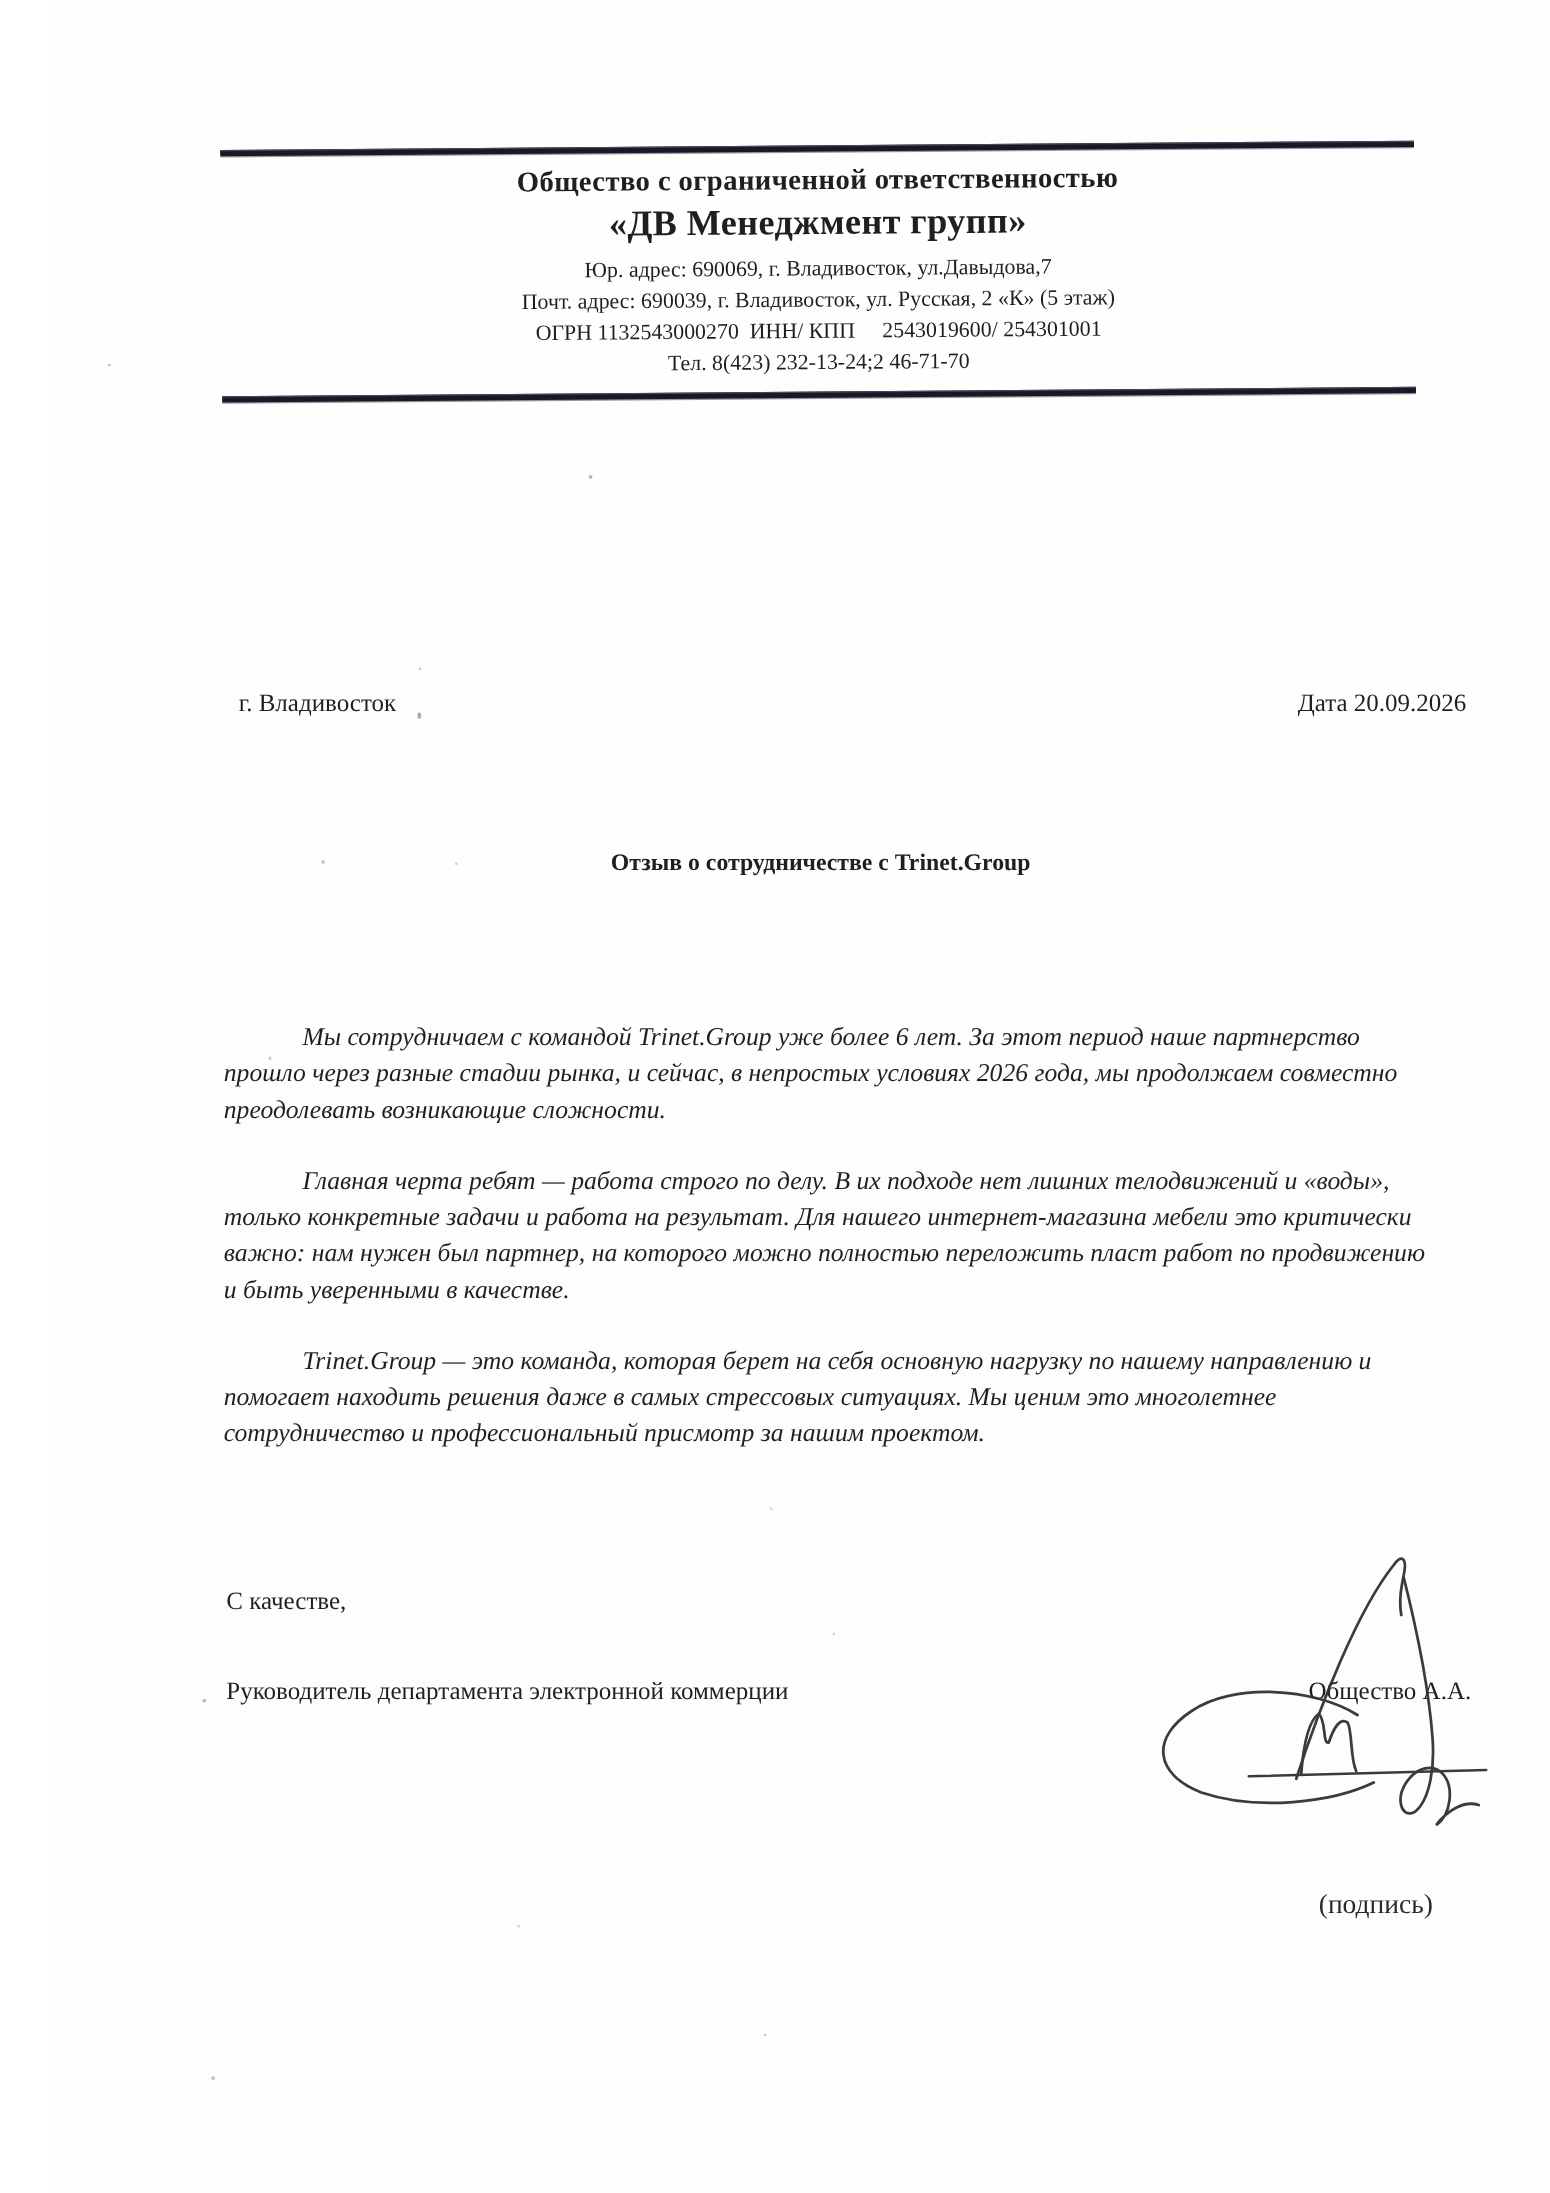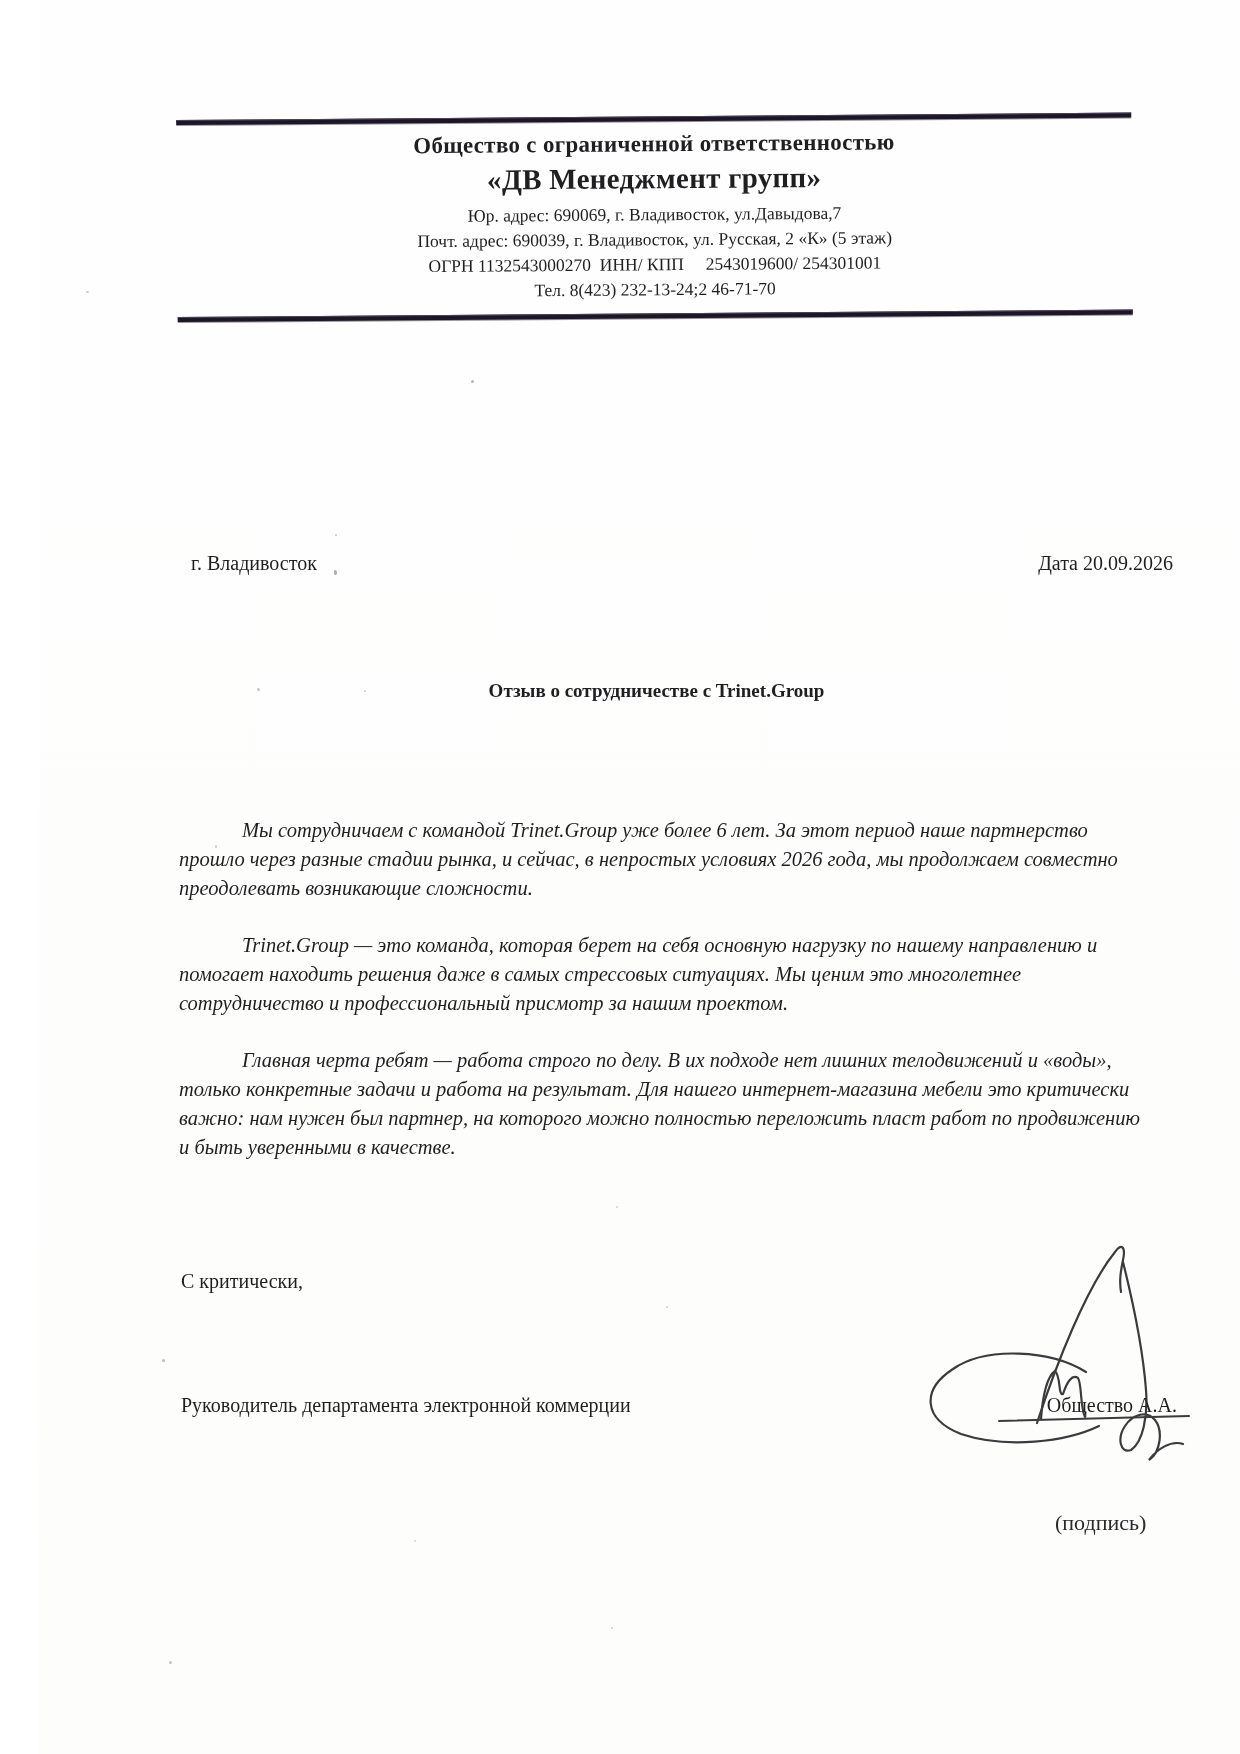--- a/index.html
+++ b/index.html
@@ -51,21 +51,21 @@
   
   .body-text {
     position: absolute; left: 140px; top: 816px; width: 968px;
     font-size: 20.5px; line-height: 29px;
   }
   .body-text p { margin: 0 0 28px 0; text-indent: 63px; font-style: italic; }
 
   
   .closing { position: absolute; left: 142px; top: 1270px; font-size: 20px; }
   .sign-row {
-    position: absolute; left: 142px; top: 1394px; width: 996px;
+    position: absolute; left: 142px; top: 1342px; width: 996px;
     display: flex; justify-content: space-between; align-items: flex-start;
     font-size: 20px;
   }
   .sign-caption {
     position: absolute; left: 1016px; top: 1510px; font-size: 22px; color: #2a2a2d;
   }
   .signature-svg { position: absolute; left: 852px; top: 1230px; }
 
   
   .speck { position: absolute; background: #6d6d6d; border-radius: 50%; }
@@ -88,25 +88,25 @@
 
   <div class="meta-line">
     <span>г. Владивосток</span>
     <span>Дата 20.09.2026</span>
   </div>
 
   <div class="doc-title">Отзыв о сотрудничестве с Trinet.Group</div>
 
   <div class="body-text">
     <p>Мы сотрудничаем с командой Trinet.Group уже более 6 лет. За этот период наше партнерство прошло через разные стадии рынка, и сейчас, в непростых условиях 2026 года, мы продолжаем совместно преодолевать возникающие сложности.</p>
+    <p>Главная черта ребят — работа строго по делу. В их подходе нет лишних телодвижений и «воды», только конкретные задачи и работа на результат. Для нашего интернет-магазина мебели это критически важно: нам нужен был партнер, на которого можно полностью переложить пласт работ по продвижению и быть уверенными в качестве.</p>
     <p>Trinet.Group — это команда, которая берет на себя основную нагрузку по нашему направлению и помогает находить решения даже в самых стрессовых ситуациях. Мы ценим это многолетнее сотрудничество и профессиональный присмотр за нашим проектом.</p>
-    <p>Главная черта ребят — работа строго по делу. В их подходе нет лишних телодвижений и «воды», только конкретные задачи и работа на результат. Для нашего интернет-магазина мебели это критически важно: нам нужен был партнер, на которого можно полностью переложить пласт работ по продвижению и быть уверенными в качестве.</p>
   </div>
 
-  <div class="closing">С критически,</div>
+  <div class="closing">С качестве,</div>
 
   <div class="sign-row">
     <span>Руководитель департамента электронной коммерции</span>
     <span>Общество А.А.</span>
   </div>
 
   <svg class="signature-svg" width="310" height="252" viewBox="0 0 310 252" fill="none" stroke="#2b2b2e" stroke-width="2.2" stroke-linecap="round" opacity="0.92">
 
     <path d="M 195 142 C 160 120, 95 116, 62 139 C 30 160, 32 189, 70 204 C 115 219, 175 212, 208 196"></path>
 

